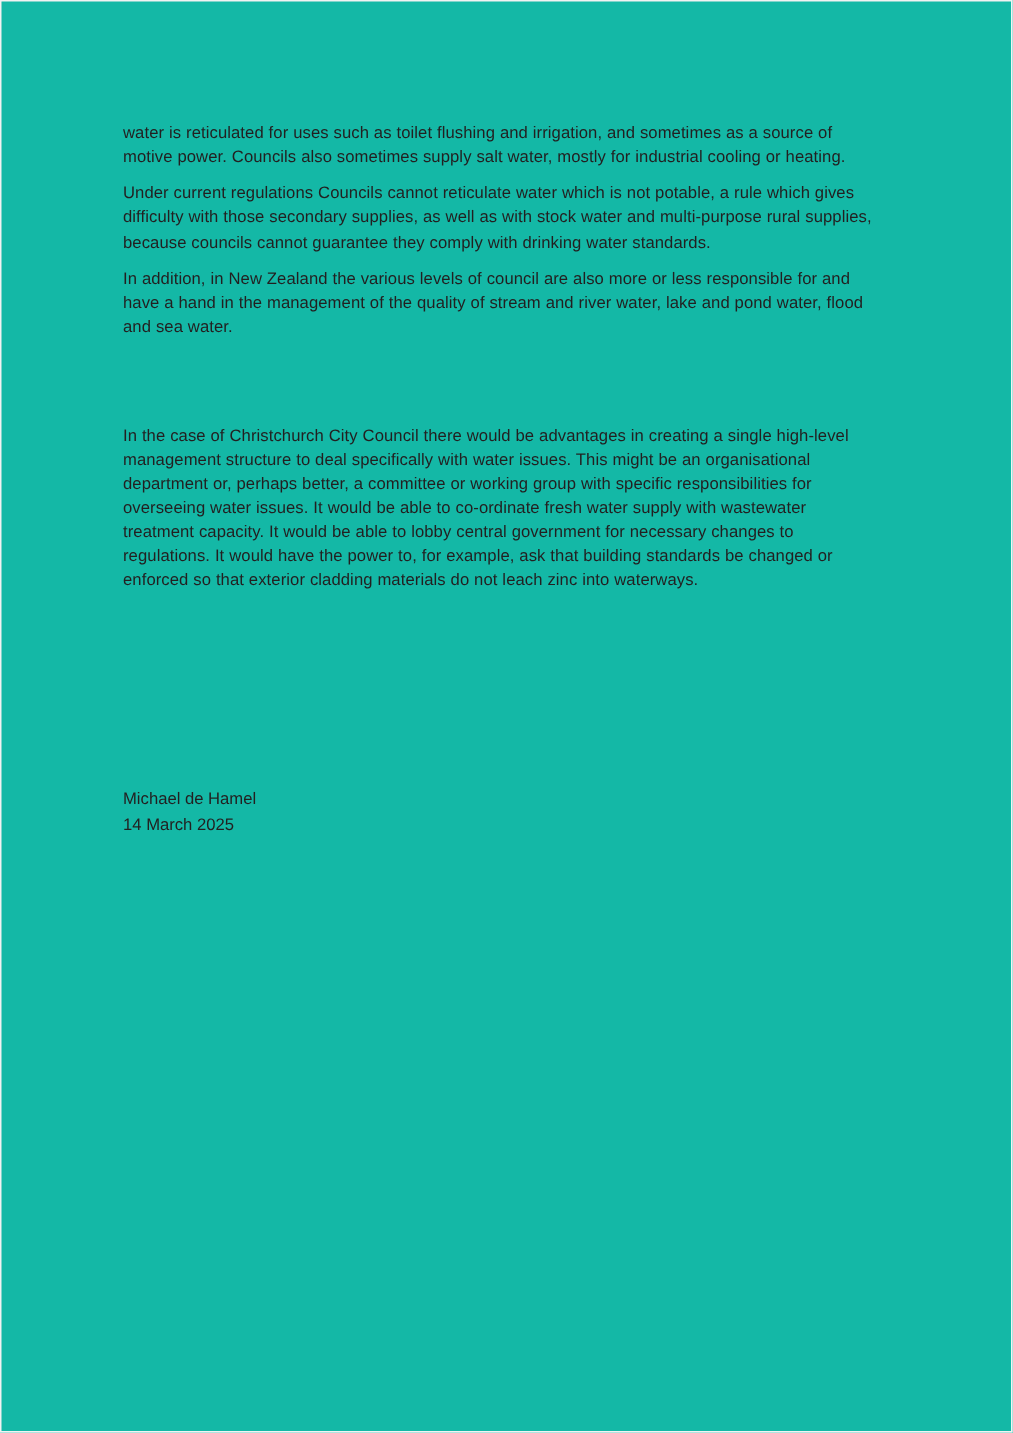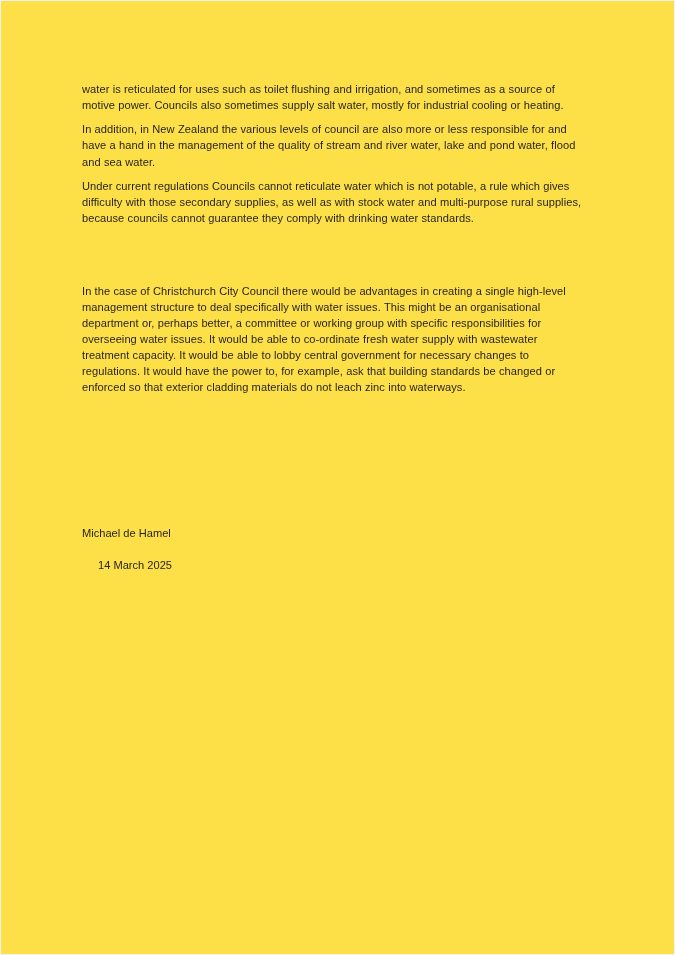--- a/index.html
+++ b/index.html
@@ -7,21 +7,21 @@
     padding: 0;
     background: #ffffff;
   }
   body {
     font-family: "Liberation Sans", sans-serif;
   }
   .page {
     position: relative;
     width: 675px;
     height: 955px;
-    background: #fde047;
+    background: #14b8a6;
     box-sizing: border-box;
     border: 1px solid #f2f2f2;
     overflow: hidden;
     padding-left: 40px;
   }
   .doc-body {
     position: absolute;
     left: 81px;
     top: 80px;
     width: 504px;
@@ -46,34 +46,34 @@
   .sig-name {
     font-size: 11.1px;
     line-height: 16.1px;
     color: #231f20;
     margin: 0 0 1px 0;
   }
   .sig-date {
     font-size: 11.1px;
     line-height: 16.1px;
     color: #231f20;
-    margin: 16px;
+    margin: 0;
   }
 </style>
 </head>
 <body>
 
 <div class="page">
   <div class="doc-body">
 
     <p class="para">water is reticulated for uses such as toilet flushing and irrigation, and sometimes as a source of motive power. Councils also sometimes supply salt water, mostly for industrial cooling or heating.</p>
 
+    <p class="para">Under current regulations Councils cannot reticulate water which is not potable, a rule which gives difficulty with those secondary supplies, as well as with stock water and multi-purpose rural supplies, because councils cannot guarantee they comply with drinking water standards.</p>
+
     <p class="para">In addition, in New Zealand the various levels of council are also more or less responsible for and have a hand in the management of the quality of stream and river water, lake and pond water, flood and sea water.</p>
-
-    <p class="para">Under current regulations Councils cannot reticulate water which is not potable, a rule which gives difficulty with those secondary supplies, as well as with stock water and multi-purpose rural supplies, because councils cannot guarantee they comply with drinking water standards.</p>
 
     <div class="para-blank"></div>
     <div class="para-blank"></div>
 
     <p class="para">In the case of Christchurch City Council there would be advantages in creating a single high-level management structure to deal specifically with water issues. This might be an organisational department or, perhaps better, a committee or working group with specific responsibilities for overseeing water issues. It would be able to co-ordinate fresh water supply with wastewater treatment capacity. It would be able to lobby central government for necessary changes to regulations. It would have the power to, for example, ask that building standards be changed or enforced so that exterior cladding materials do not leach zinc into waterways.</p>
 
     <div class="para-blank"></div>
     <div class="para-blank"></div>
 
 

